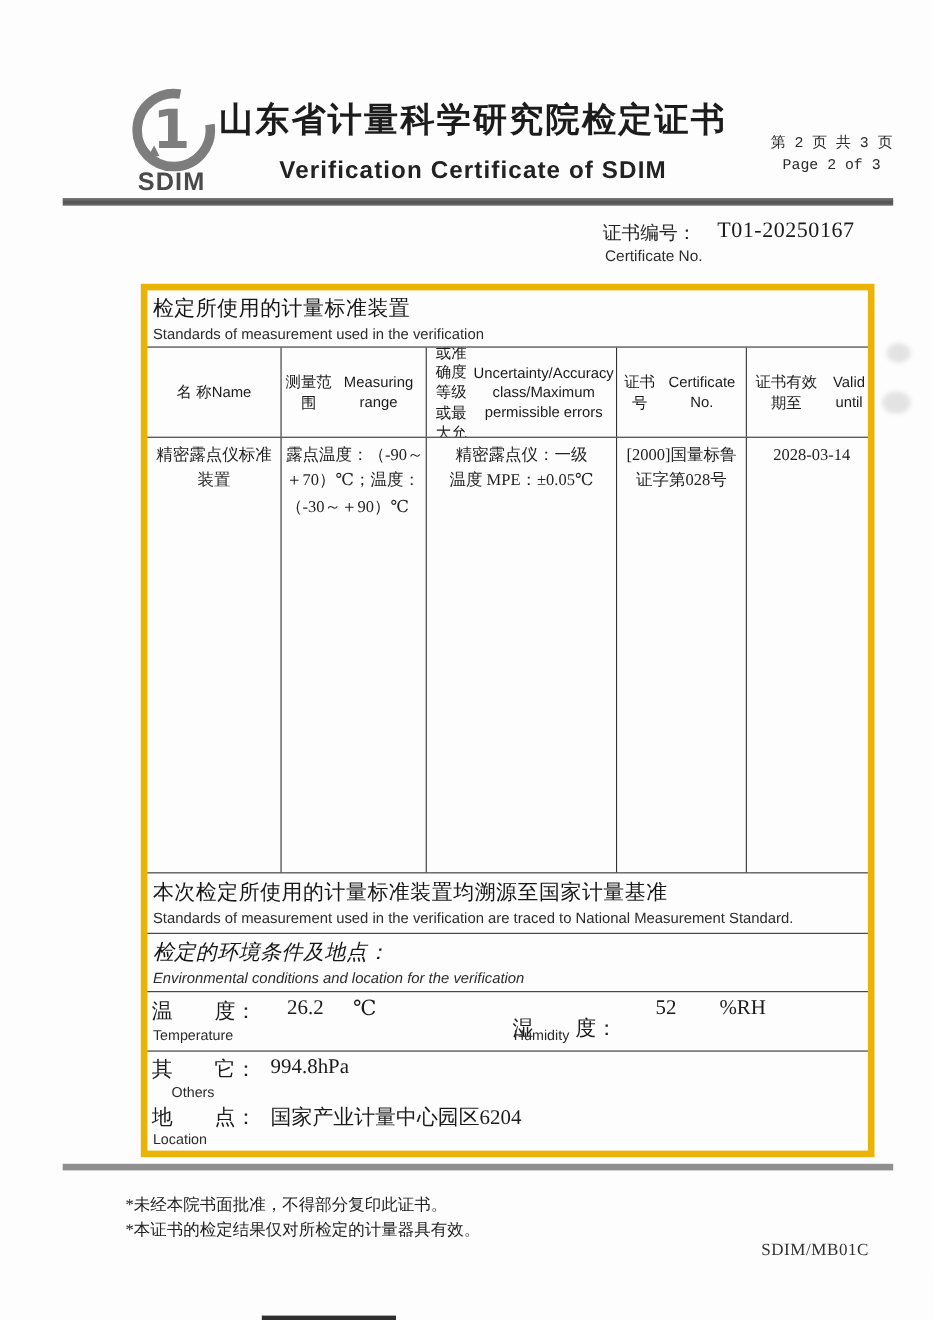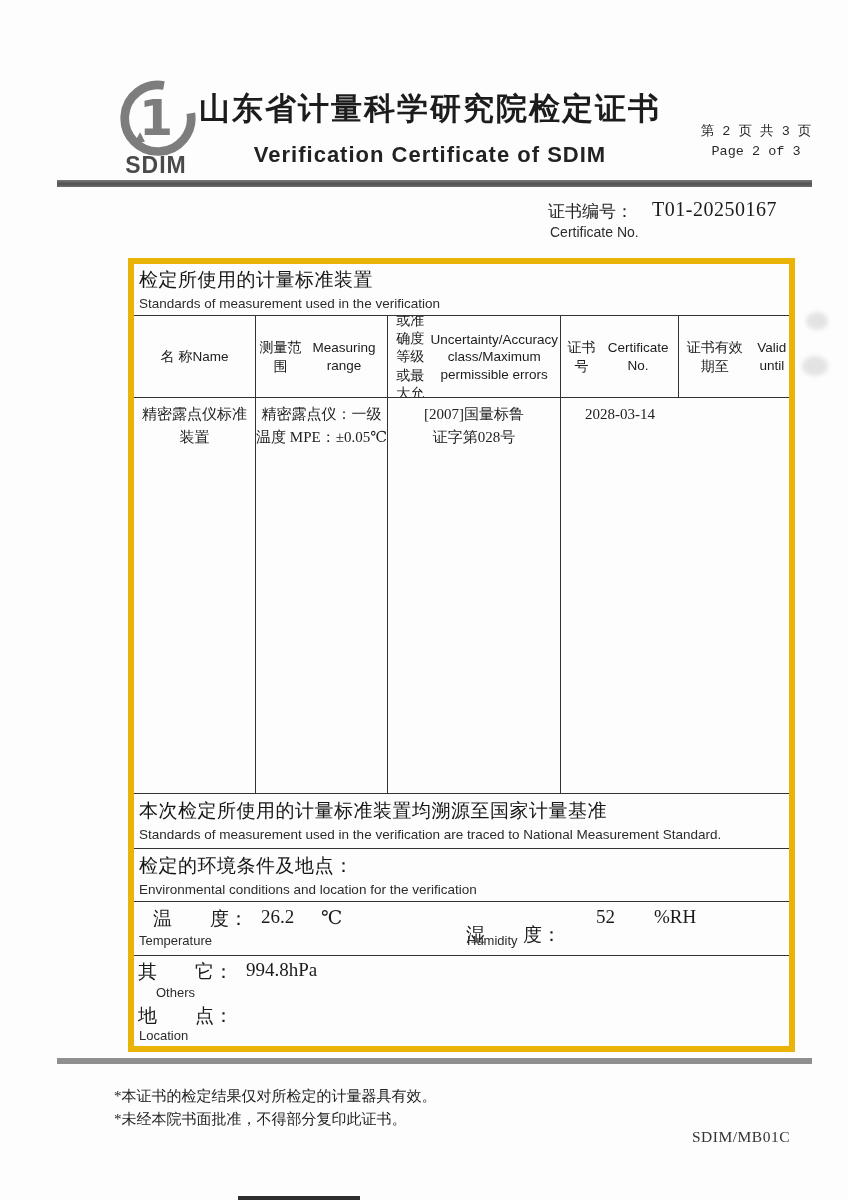--- a/index.html
+++ b/index.html
@@ -72,21 +72,21 @@
     text-align: center; font-size: 14px; line-height: 1.3; padding: 2px; color: #1b1b1b; }
   .head-cell .en { font-size: 13.5px; margin-top: 1px; }
   .data-cell {
     font-family: "Liberation Serif", "DejaVu Serif", serif;
     font-size: 15px; line-height: 1.55; color: #222;
     padding-top: 5px; text-align: center; white-space: pre-line;
   }
   .data-cell.align-left { text-align: left; padding-left: 4px; padding-right: 2px; }
 
   .row-trace { height: 55px; padding: 4px 5px 12px 5px; }
-  .row-env-title { height: 53px; padding: 4px 5px 0 5px; }
+  .row-env-title { height: 53px; padding: 4px 5px 0 5px; font-style: italic; }
 
   .row-temphum { height: 54px; }
   .row-others { height: 90px; }
   .abs { position: absolute; white-space: nowrap; }
   .serif-lab { font-family: "Liberation Serif", "DejaVu Serif", serif; font-size: 19px; color: #1b1b1b; }
   .serif-val { font-family: "Liberation Serif", "DejaVu Serif", serif; font-size: 19px; color: #1b1b1b; }
   .sub-en { font-size: 13px; color: #2b2b2b; }
 
   
   .footnotes { position: absolute; left: 114px; top: 1085px;
@@ -157,63 +157,67 @@
       </div>
       <div class="cell head-cell">
         <span class="cn">证书有效期至</span>
         <span class="en">Valid until</span>
       </div>
     </div>
 
     <div class="t-row row-cols row-data">
       <div class="cell data-cell">精密露点仪标准
 装置</div>
+      <div class="cell data-cell align-left">露点温度：（-90～
+＋70）℃；温度：
+（-30～＋90）℃</div>
       <div class="cell data-cell">精密露点仪：一级
 温度 MPE：±0.05℃</div>
-      <div class="cell data-cell">[2007]国量标鲁
+      <div class="cell data-cell">[2000]国量标鲁
 证字第028号</div>
       <div class="cell data-cell">2028-03-14</div>
     </div>
 
     <div class="t-row row-trace">
       <div class="sec-cn">本次检定所使用的计量标准装置均溯源至国家计量基准</div>
       <div class="sec-en">Standards of measurement used in the verification are traced to National Measurement Standard.</div>
     </div>
 
     <div class="t-row row-env-title">
       <div class="sec-cn">检定的环境条件及地点：</div>
       <div class="sec-en">Environmental conditions and location for the verification</div>
     </div>
 
     <div class="t-row row-temphum">
-      <span class="abs serif-lab" style="left:19px; top:4px;font-family:Liberation Serif, serif;">温　　度：</span>
+      <span class="abs serif-lab" style="left:4px; top:4px;font-family:Liberation Serif, serif;">温　　度：</span>
       <span class="abs serif-val" style="left:127px; top:4px;">26.2</span>
       <span class="abs serif-val" style="left:187px; top:4px;">℃</span>
       <span class="abs sub-en" style="left:5px; top:31px;">Temperature</span>
       <span class="abs serif-lab" style="left:332px; top:20px;">湿　　度：</span>
       <span class="abs serif-val" style="left:462px; top:4px;">52</span>
       <span class="abs serif-val" style="left:520px; top:4px;">%RH</span>
       <span class="abs sub-en" style="left:333px; top:31px;">Humidity</span>
     </div>
 
     <div class="t-row row-others">
       <span class="abs serif-lab" style="left:4px; top:3px;">其　　它：</span>
       <span class="abs serif-val" style="left:112px; top:3px;">994.8hPa</span>
       <span class="abs sub-en" style="left:22px; top:29px;">Others</span>
       <span class="abs serif-lab" style="left:4px; top:47px;">地　　点：</span>
+      <span class="abs serif-val" style="left:112px; top:47px;">国家产业计量中心园区6204</span>
       <span class="abs sub-en" style="left:5px; top:72px;">Location</span>
     </div>
 
   </div>
 
   <div class="rule-light"></div>
 
   <div class="footnotes">
+    <div>*未经本院书面批准，不得部分复印此证书。</div>
     <div>*本证书的检定结果仅对所检定的计量器具有效。</div>
-    <div>*未经本院书面批准，不得部分复印此证书。</div>
   </div>
 
   <div class="doc-code">SDIM/MB01C</div>
 
   <div class="smudge smudge-1"></div>
   <div class="smudge smudge-2"></div>
   <div class="bottom-streak"></div>
 
 </div>
 

